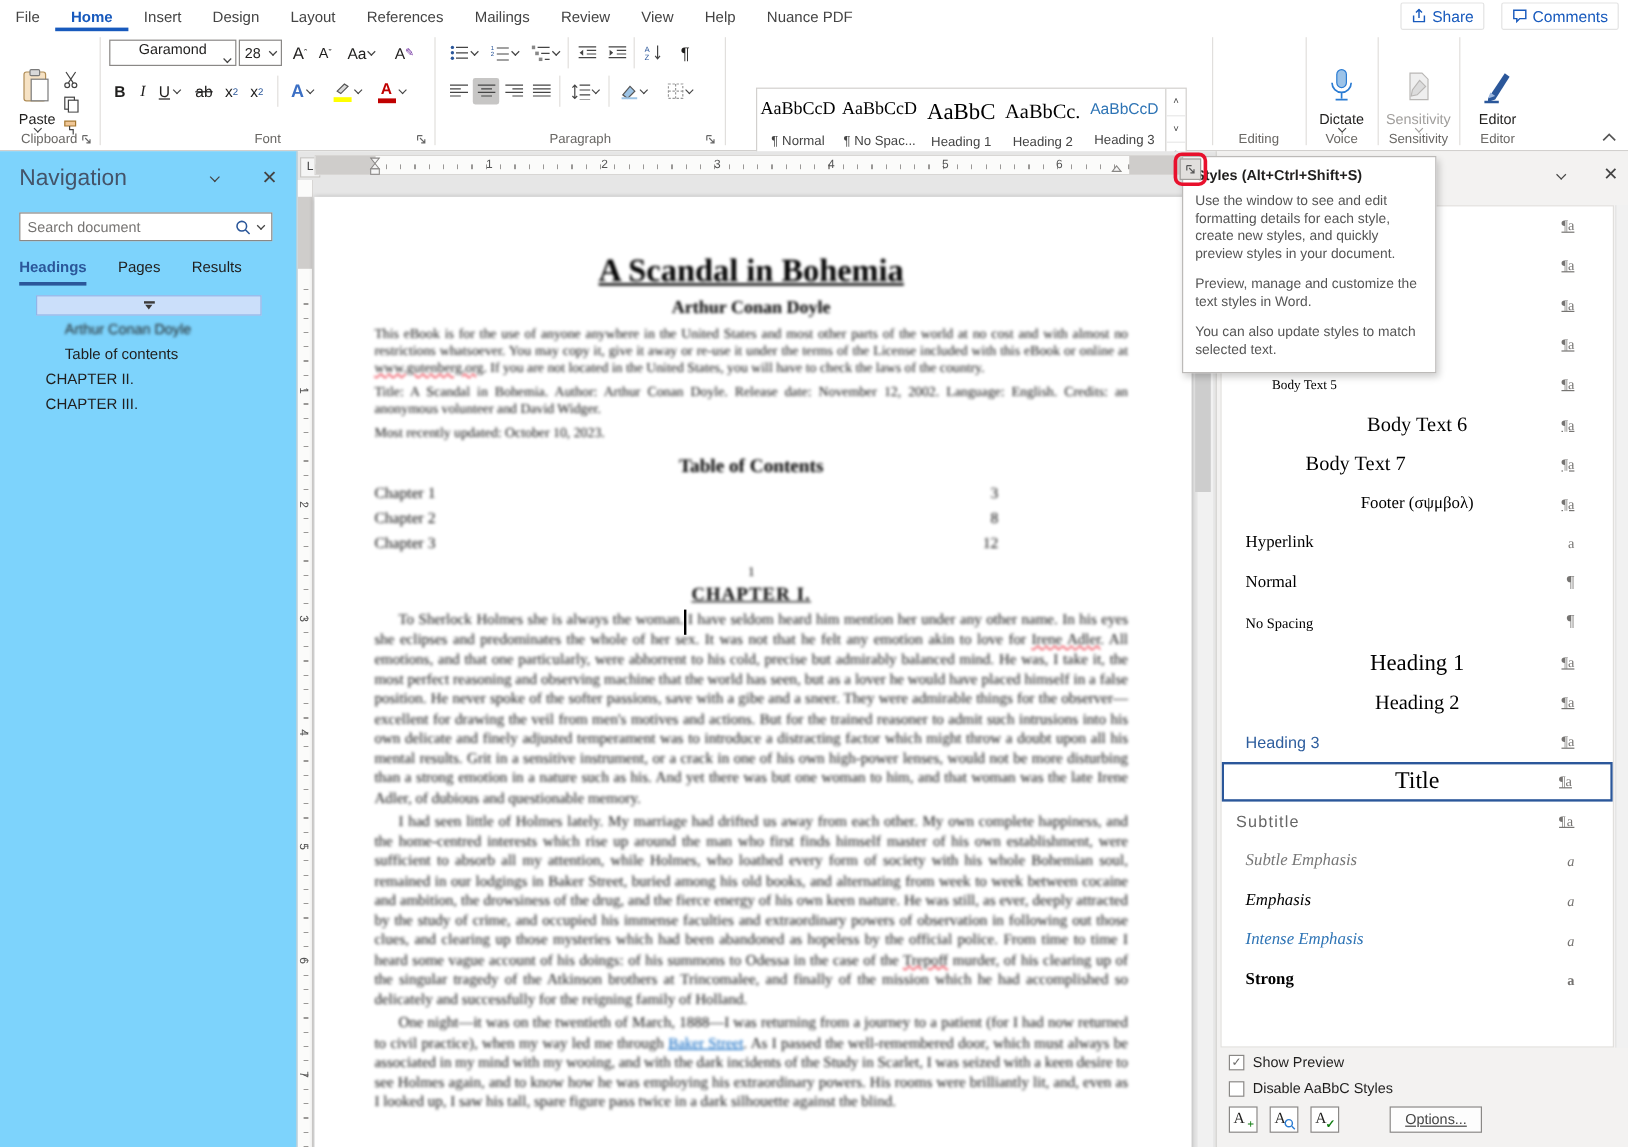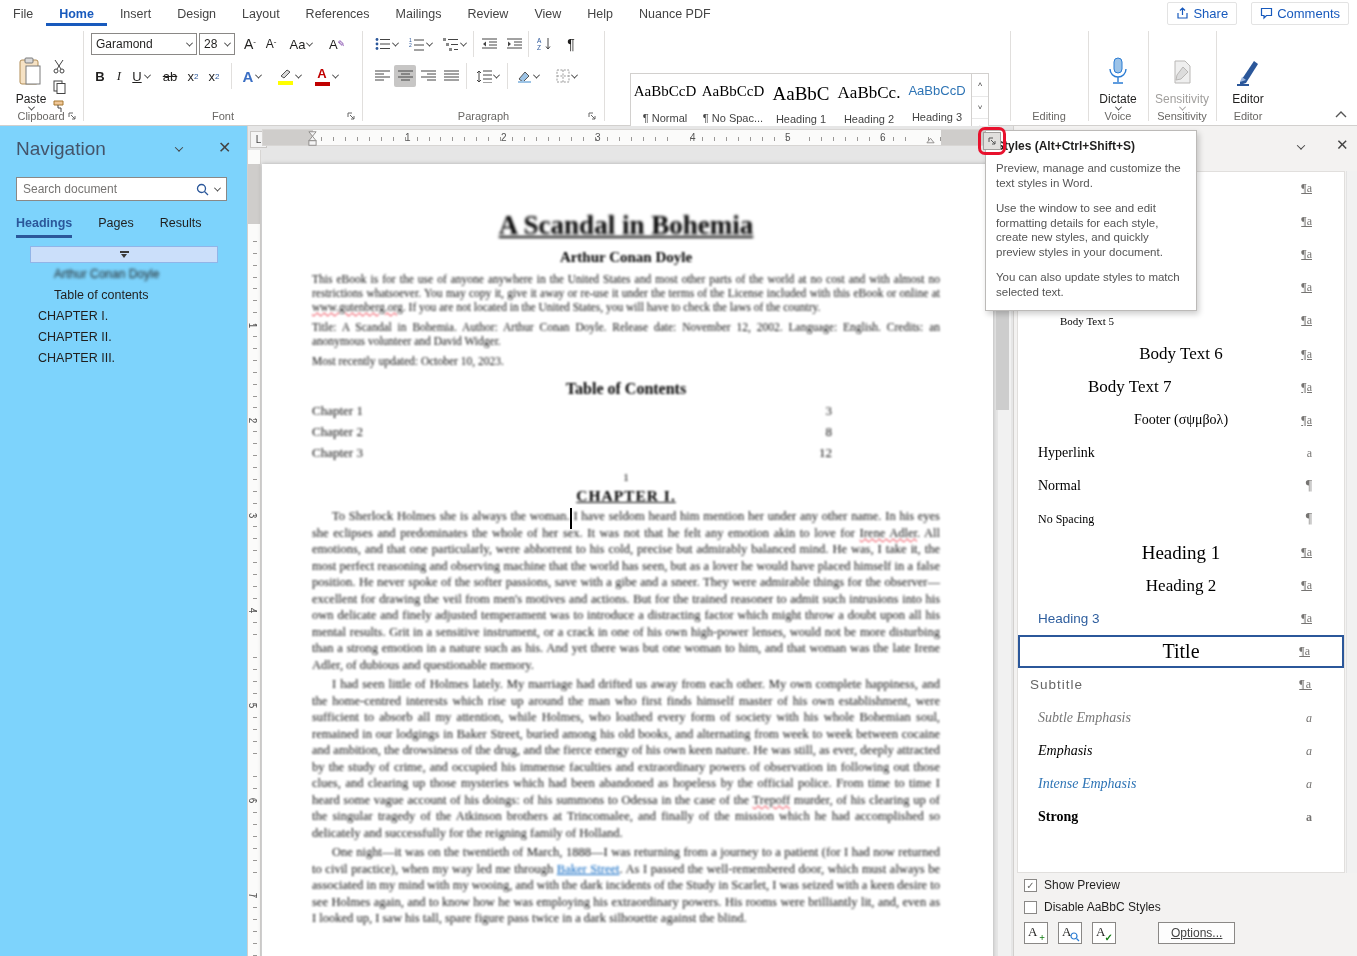--- a/index.html
+++ b/index.html
@@ -203,21 +203,21 @@
       <div class="glabel">Clipboard</div>
       <div class="launcher">
         <svg class="ic" width="9" height="9" viewBox="0 0 9 9">
             <path d="M1 1h4M1 1v4M3 3l4 4M7 4v3H4" stroke="#666" fill="none"></path>
           </svg>
       </div>
     </div>
     <div class="gsep" style="left:83px;"></div>
 
     <div class="abs" style="left:85px;top:0;width:276px;height:99px;">
-      <div class="combo" style="left:6px;top:6px;width:106px;">
+      <div class="combo" style="left:6px;top:6px;width:106px;flex-direction:column;">
         <span>Garamond</span>
           <span class="chev sm"></span>
       </div>
       <div class="combo" style="left:114px;top:6px;width:36px;">
         <span>28</span>
           <span class="chev sm"></span>
       </div>
       <div class="sbtn" style="left:154px;top:6px;width:22px;font-size:14px;">A<span style="font-size:8px;vertical-align:top;">ˆ</span></div>
       <div class="sbtn" style="left:176px;top:6px;width:20px;font-size:12px;">A<span style="font-size:8px;vertical-align:top;">ˇ</span></div>
       <div class="sbtn" style="left:202px;top:6px;width:28px;">Aa<span class="chev sm" style="margin-left:2px;"></span></div>
@@ -465,21 +465,20 @@
       <span class="ntab active">Headings</span>
       <span class="ntab">Pages</span>
       <span class="ntab">Results</span>
     </div>
     <div id="nav-items">
       <div class="nitem selected">
         <span class="collapse-glyph"></span>
       </div>
       <div class="nitem ind2 doc-blur2" style="font-size:12px;">Arthur Conan Doyle</div>
       <div class="nitem ind2">Table of contents</div>
-      <div class="nitem ind1">CHAPTER I.</div>
       <div class="nitem ind1">CHAPTER II.</div>
       <div class="nitem ind1">CHAPTER III.</div>
     </div>
   </div>
 
   <div id="docarea">
     <div id="tabsel">L</div>
     <div id="hruler">
       <div class="ruler-dark" style="left:0;width:50px;"></div>
       <div class="ruler-dark" style="left:678px;right:0;"></div>
@@ -646,16 +645,16 @@
             <path d="M6.5 6.5 9 9" stroke="#2b7cd3" stroke-width="1.2"></path>
           </svg></span>
       <span class="spicon">A<span class="mini" style="color:#107c10;">✓</span></span>
       <span id="sp-options">Options...</span>
     </div>
   </div>
 </div>
 
 <div id="tooltip">
   <h4>Styles (Alt+Ctrl+Shift+S)</h4>
+  <p>Use the window to see and edit formatting details for each style, create new styles, and quickly preview styles in your document.</p>
   <p>Preview, manage and customize the text styles in Word.</p>
-  <p>Use the window to see and edit formatting details for each style, create new styles, and quickly preview styles in your document.</p>
   <p>You can also update styles to match selected text.</p>
 </div>
 
 </body></html>

